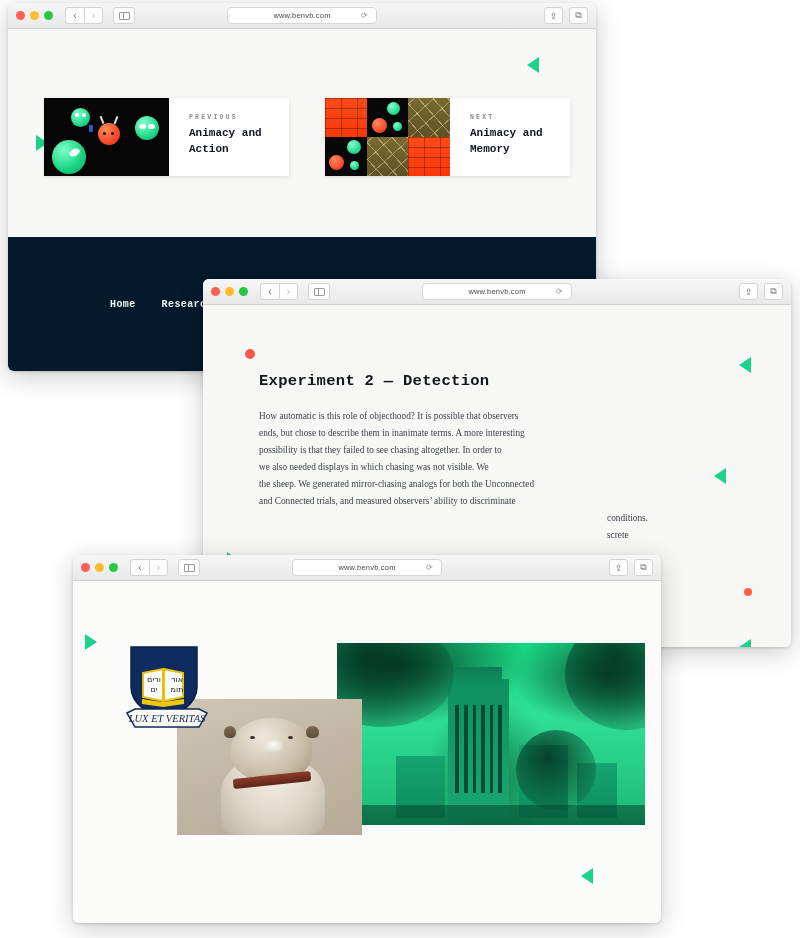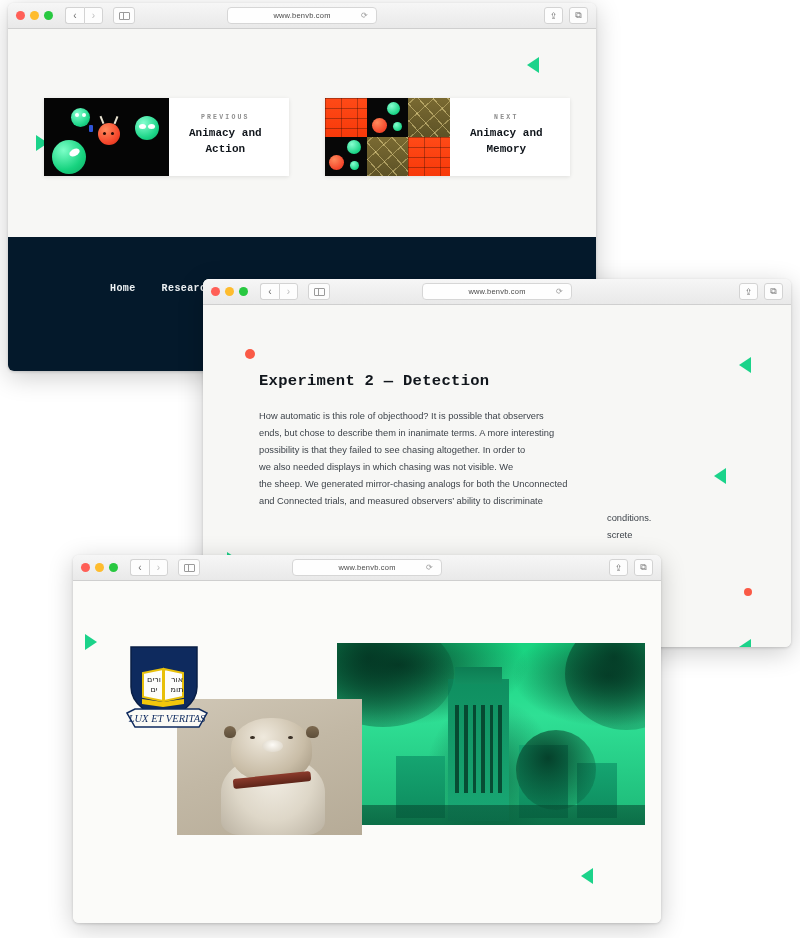--- a/index.html
+++ b/index.html
@@ -82,21 +82,21 @@
   
   #w1 { left: 8px; top: 3px; width: 588px; height: 368px; }
   #w1 .content { background: #f7f7f5; }
   .cards { position: absolute; left: 36px; top: 69px; display: flex; gap: 36px; }
   .card {
     display: flex; background: #ffffff;
     box-shadow: 0 1px 4px rgba(0,0,0,0.10);
     height: 78px; width: 245px;
   }
   .thumb { width: 125px; height: 78px; flex: none; position: relative; overflow: hidden; background: #000; }
-  .card-text { padding: 16px 0 12px 20px; text-align: center; }
+  .card-text { padding: 16px 0 12px 20px; }
   .kicker { font-family: "Liberation Mono", monospace; font-size: 6.5px; letter-spacing: 2.2px; color: #8d8d8d; font-weight: bold; }
   .card-title { font-family: "Liberation Mono", monospace; font-size: 11px; font-weight: bold; color: #11161c; line-height: 1.45; margin-top: 5px; }
 
   
   .t1 { background: #050505; }
   .ball { position: absolute; border-radius: 50%; }
   .eye { position: absolute; background: #fff; border-radius: 50%; }
 
   
   .t2grid { display: grid; grid-template-columns: repeat(3, 1fr); grid-template-rows: repeat(2, 1fr); width:100%; height:100%; }
@@ -113,39 +113,39 @@
       linear-gradient(#7a6a32, #5d5226);
   }
   .celldark { background: #070707; position: relative; overflow: hidden; }
 
   
   .footer {
     position: absolute; left: 0; right: 0; bottom: 0; height: 160px;
     background: #04192b;
   }
   .footer-nav {
-    display: flex; gap: 26px; padding-top: 46px; padding-left: 102px;
+    display: flex; gap: 26px; padding-top: 62px; padding-left: 102px;
   }
   .footer-nav a {
     font-family: "Liberation Mono", monospace;
     font-size: 10px; color: #eef2f4; text-decoration: none; font-weight: bold;
     letter-spacing: 0.4px;
   }
 
   
   #w2 { left: 203px; top: 279px; width: 588px; height: 368px; }
   #w2 .content { background: #f7f7f5; }
   .art-heading {
     position: absolute; left: 56px; top: 67px;
     font-family: "Liberation Mono", monospace;
     font-size: 15.5px; font-weight: bold; color: #11161c; letter-spacing: 0.3px;
   }
   .art-body {
     position: absolute; left: 56px; top: 103px; width: 480px;
-    font-family: Liberation Sans, sans-serif;
+    font-family: Liberation Serif, serif;
     font-size: 9.3px; line-height: 17px; color: #3d434a;
   }
 
   
   #w3 { left: 73px; top: 555px; width: 588px; height: 368px; }
   #w3 .content { background: #fbfbf9; }
   .photo-wrap { position: absolute; left: 52px; top: 62px; width: 520px; height: 250px; }
   .campus {
     position: absolute; left: 212px; top: 0; width: 308px; height: 182px;
     background:

